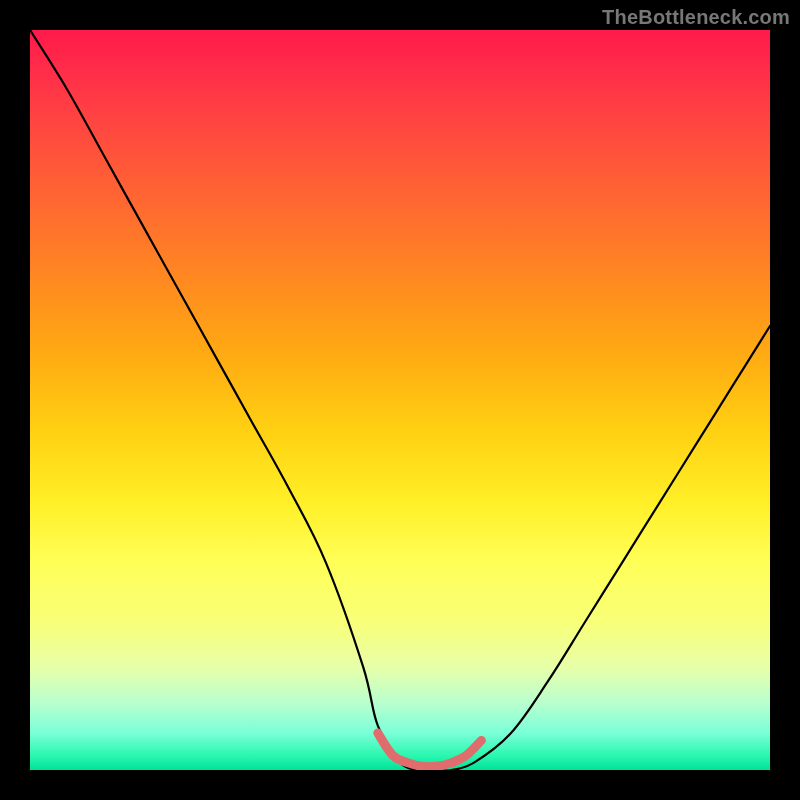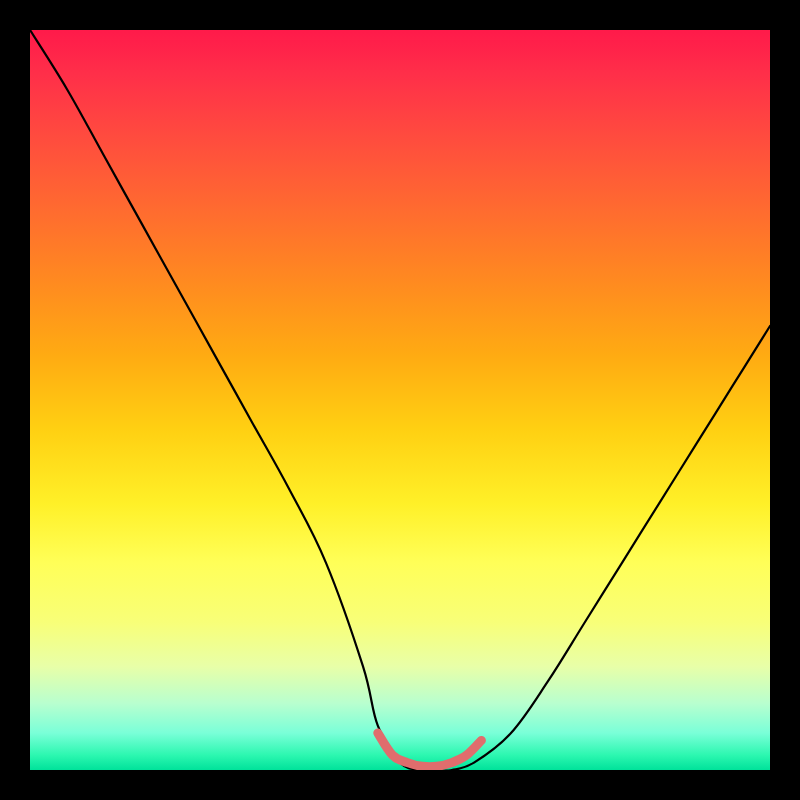--- a/index.html
+++ b/index.html
@@ -53,20 +53,21 @@
     font-weight: bold;
     color: #777;
     letter-spacing: 0.2px;
     user-select: none;
   }
 </style>
 </head>
 <body>
 
 <div class="chart-container">
+  <div class="watermark">TheBottleneck.com</div>
   <div class="plot-area">
     <div class="gradient-bg"></div>
     <svg class="curve-svg" viewBox="0 0 740 740" preserveAspectRatio="none">
       <path id="main-curve" fill="none" stroke="#000000" stroke-width="2.2" stroke-linecap="round" stroke-linejoin="round" d="M 0 0 C 6.66 10.655999999999988, 23.68 36.55599999999992, 37 59.19999999999993 C 50.32 81.84399999999994, 60.68 101.82400000000007, 74 125.80000000000007 C 87.32 149.77600000000007, 97.68 168.42399999999998, 111 192.39999999999998 C 124.32 216.37599999999998, 134.68 235.024, 148 259 C 161.32 282.976, 171.68 301.62399999999997, 185 325.59999999999997 C 198.32 349.57599999999996, 208.68 368.22400000000005, 222 392.20000000000005 C 235.32 416.17600000000004, 245.68 433.492, 259 458.8 C 272.32 484.108, 282.68 500.83199999999994, 296 532.8 C 309.32 564.7679999999999, 323.676 607.096, 333 636.4 C 342.324 665.704, 341.13999999999993 678.284, 347.79999999999995 695.6 C 354.46 712.916, 362.008 724.6080000000001, 370 732.6 C 377.992 740.592, 385.54 738.668, 392.20000000000005 740 C 398.86000000000007 741.332, 401.6720000000001 740, 407.00000000000006 740 C 412.32800000000003 740, 415.14 741.332, 421.79999999999995 740 C 428.4599999999999 738.668, 433.344 739.26, 444 732.6 C 454.656 725.94, 467.68 717.652, 481 703 C 494.32 688.348, 504.68 671.1800000000001, 518 651.2 C 531.32 631.22, 541.68 613.312, 555 592 C 568.32 570.688, 578.68 554.112, 592 532.8 C 605.32 511.48799999999994, 615.68 494.91200000000003, 629 473.6 C 642.32 452.288, 652.68 435.712, 666 414.4 C 679.32 393.08799999999997, 689.68 376.512, 703 355.2 C 716.32 333.888, 733.34 306.656, 740 296"></path>
       <path id="optimal-curve" fill="none" stroke="#e06d6d" stroke-width="9" stroke-linecap="round" stroke-linejoin="round" d="M 347.79999999999995 703 C 350.46399999999994 706.996, 357.27199999999993 719.8720000000001, 362.59999999999997 725.2 C 367.928 730.528, 372.072 730.6020000000001, 377.40000000000003 732.6 C 382.72800000000007 734.598, 386.872 735.634, 392.20000000000005 736.3 C 397.5280000000001 736.9659999999999, 401.6720000000001 736.9659999999999, 407.00000000000006 736.3 C 412.32800000000003 735.634, 416.472 734.598, 421.79999999999995 732.6 C 427.12799999999993 730.6020000000001, 431.27199999999993 729.196, 436.59999999999997 725.2 C 441.928 721.2040000000001, 448.736 713.064, 451.4 710.4"></path>
     </svg>
   </div>
 </div>
 
 </body></html>

